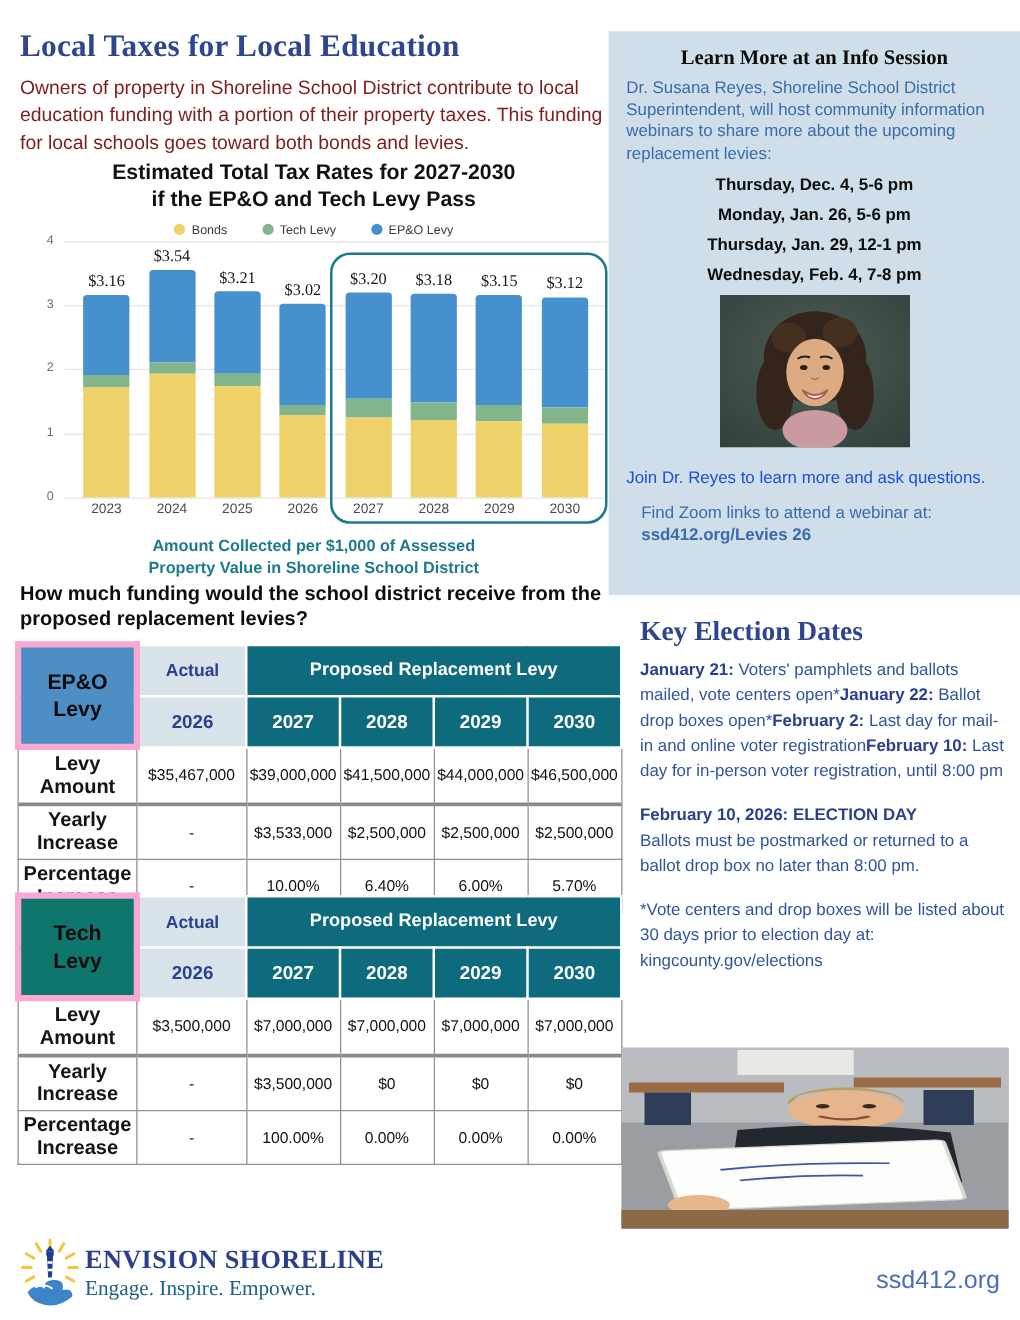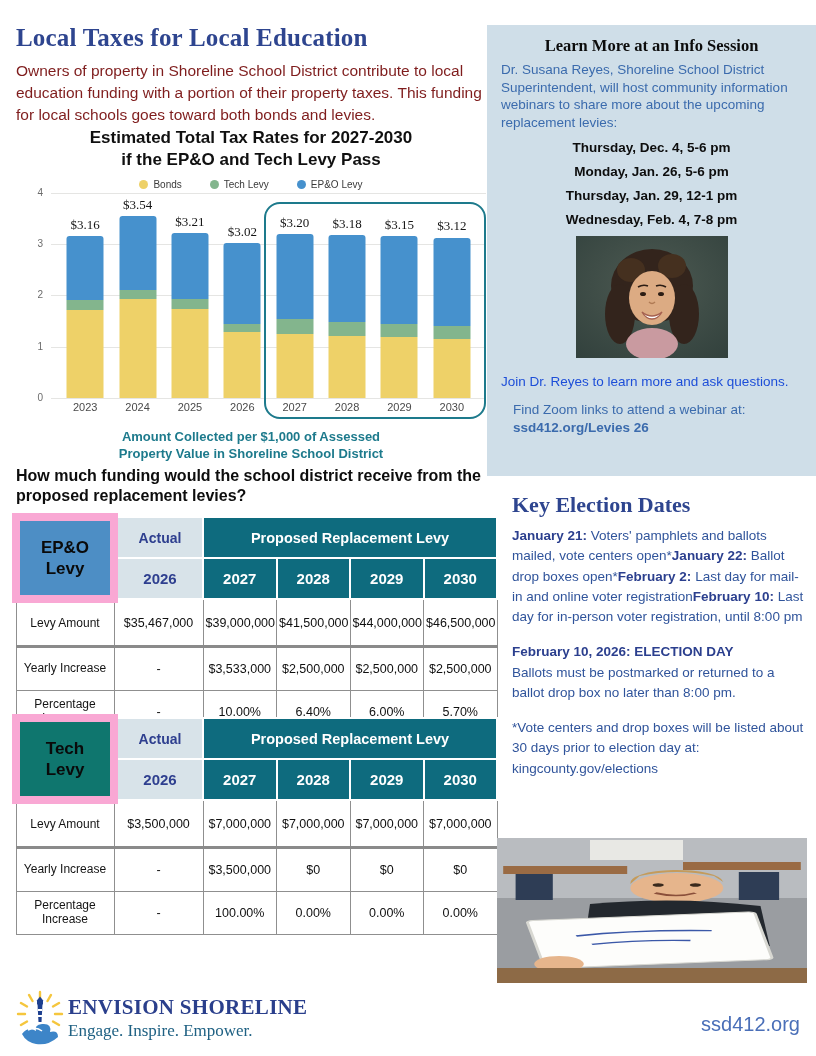--- a/index.html
+++ b/index.html
@@ -13,21 +13,21 @@
     font-family:"Liberation Serif", serif;font-size:25px;font-weight:bold;
     color:#2e458f;letter-spacing:.2px;
   }
   .intro{
     position:absolute;left:16px;top:60px;width:468px;margin:0;
     font-size:15.5px;line-height:1.42;color:#7f1d1d;
   }
   .chart{position:absolute;left:16px;top:127px;width:470px;}
   .chart-title{text-align:center;font-weight:bold;font-size:17px;line-height:1.32;color:#101010;}
   .legend{display:flex;justify-content:center;gap:28px;margin-top:7px;margin-bottom:3px;}
-  .legend-item{display:flex;align-items:center;gap:5px;font-size:10px;color:#3a3a3a;}
+  .legend-item{display:flex;align-items:flex-start;gap:5px;font-size:10px;color:#3a3a3a;}
   .legend-dot{width:9px;height:9px;border-radius:50%;display:inline-block;}
   .plot-wrap{position:relative;margin-left:10px;height:230px;}
   .ytick{position:absolute;left:0;width:17px;text-align:right;font-size:10px;color:#6b6b6b;}
   .plot-body{position:absolute;left:25px;right:0;top:0;height:205px;}
   .gridline{position:absolute;left:0;right:0;height:1px;background:#e5e5e3;}
   .bars{position:absolute;left:0;right:0;top:0;bottom:0;display:flex;padding:0 8px;}
   .slot{flex:1;position:relative;}
   .stack{position:absolute;bottom:0;left:50%;transform:translateX(-50%);width:37px;display:flex;flex-direction:column;}
   .seg-top{border-radius:3px 3px 0 0;}
   .total-label{
@@ -47,27 +47,27 @@
   .question{
     position:absolute;left:16px;top:466px;width:474px;margin:0;
     font-size:16px;font-weight:bold;line-height:1.25;color:#0d0d0d;
   }
   
   .levy-table{position:absolute;left:12px;width:486px;}
   #table-epo{top:513px;} #table-tech{top:714px;}
   .levy-table table{border-collapse:collapse;width:486px;table-layout:fixed;}
   .levy-table td{text-align:center;vertical-align:middle;padding:2px;}
   .hdr td{height:35px;}
-  .corner{width:86px;font-size:17px;font-weight:bold;color:#0a0a0a;line-height:1.25;border:8px solid #f9a8d4;}
+  .corner{width:86px;font-size:17px;font-weight:bold;color:#0a0a0a;line-height:1.25;border:5px solid #f9a8d4;}
   .actual{width:80px;background:#d8e3e9;color:#2e3f8f;font-weight:bold;font-size:14px;border:2px solid #fff;}
   .proposed{background:#0e6b7e;color:#fff;font-weight:bold;font-size:14.5px;border:2px solid #fff;}
   .yr-light{background:#d8e3e9;color:#2e3f8f;font-weight:bold;font-size:15px;border:2px solid #fff;}
   .yr-teal{background:#0e6b7e;color:#fff;font-weight:bold;font-size:15px;border:2px solid #fff;}
   .data td{height:38px;border:1px solid #8f8f8f;background:#fff;}
-  .row-label{font-weight:normal;font-size:12px;line-height:1.15;}
+  .row-label{font-weight:bold;font-size:16px;line-height:1.15;}
   .val{font-size:12.5px;color:#101010;}
   tr.thick td{border-bottom:3px solid #8a8a8a;}
   
   .info-box{
     position:absolute;left:487px;top:25px;width:329px;height:451px;
     background:#cfdee8;box-sizing:border-box;padding:11px 14px 10px;
   }
   .info-title{margin:0;text-align:center;font-family:"Liberation Serif", serif;
     font-size:16.5px;font-weight:bold;color:#0c0c0c;}
   .info-intro{margin:5px 0 2px;font-size:13.5px;line-height:1.3;color:#3b6bad;}

